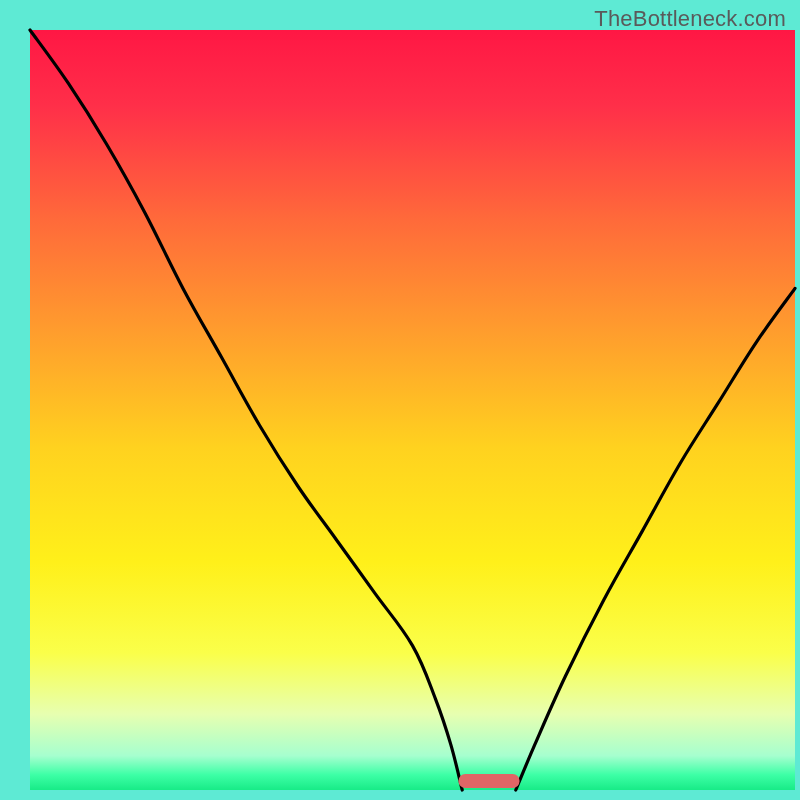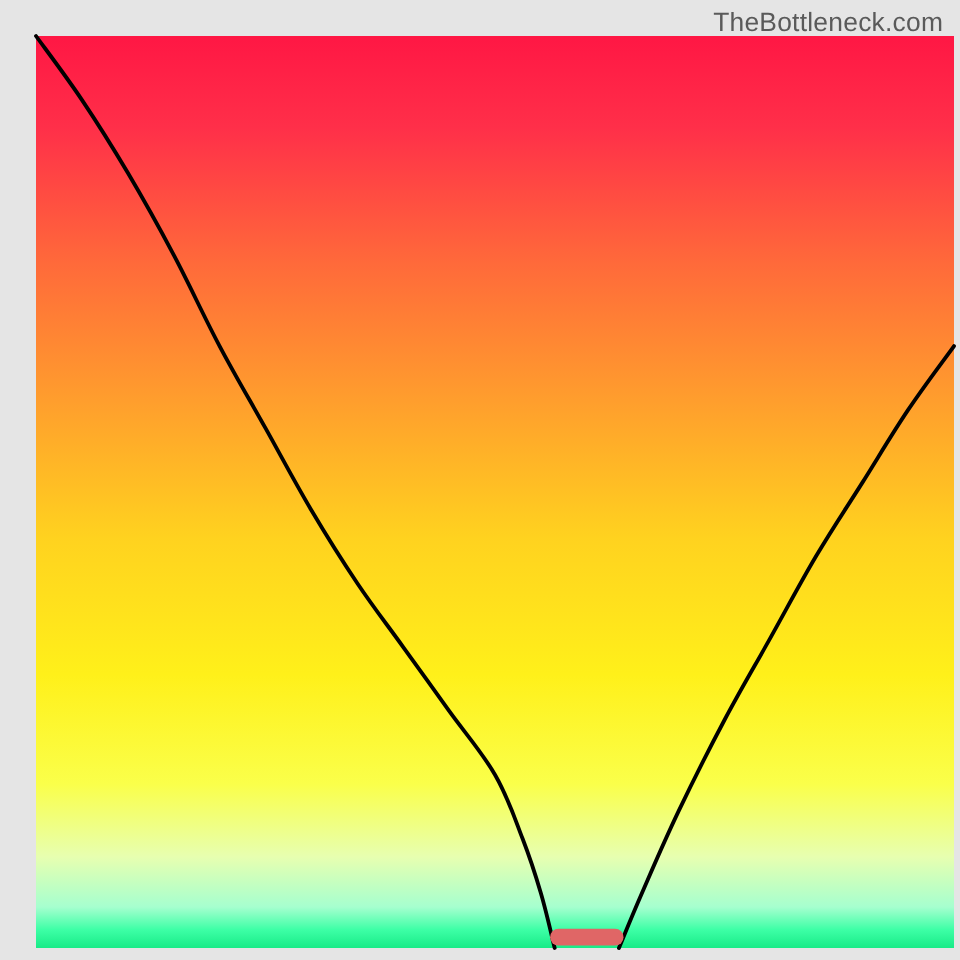--- a/index.html
+++ b/index.html
@@ -8,21 +8,21 @@
     width: 800px;
     height: 800px;
     background: #000;
     font-family: Arial, Helvetica, sans-serif;
     overflow: hidden;
   }
   .container {
     position: relative;
     width: 800px;
     height: 800px;
-    background: #e5e5e5;
+    background: #5eead4;
   }
   .watermark {
     position: absolute;
     top: 6px;
     right: 14px;
     color: #5a5a5a;
     font-size: 22px;
     font-weight: 500;
     letter-spacing: 0.2px;
     z-index: 10;

